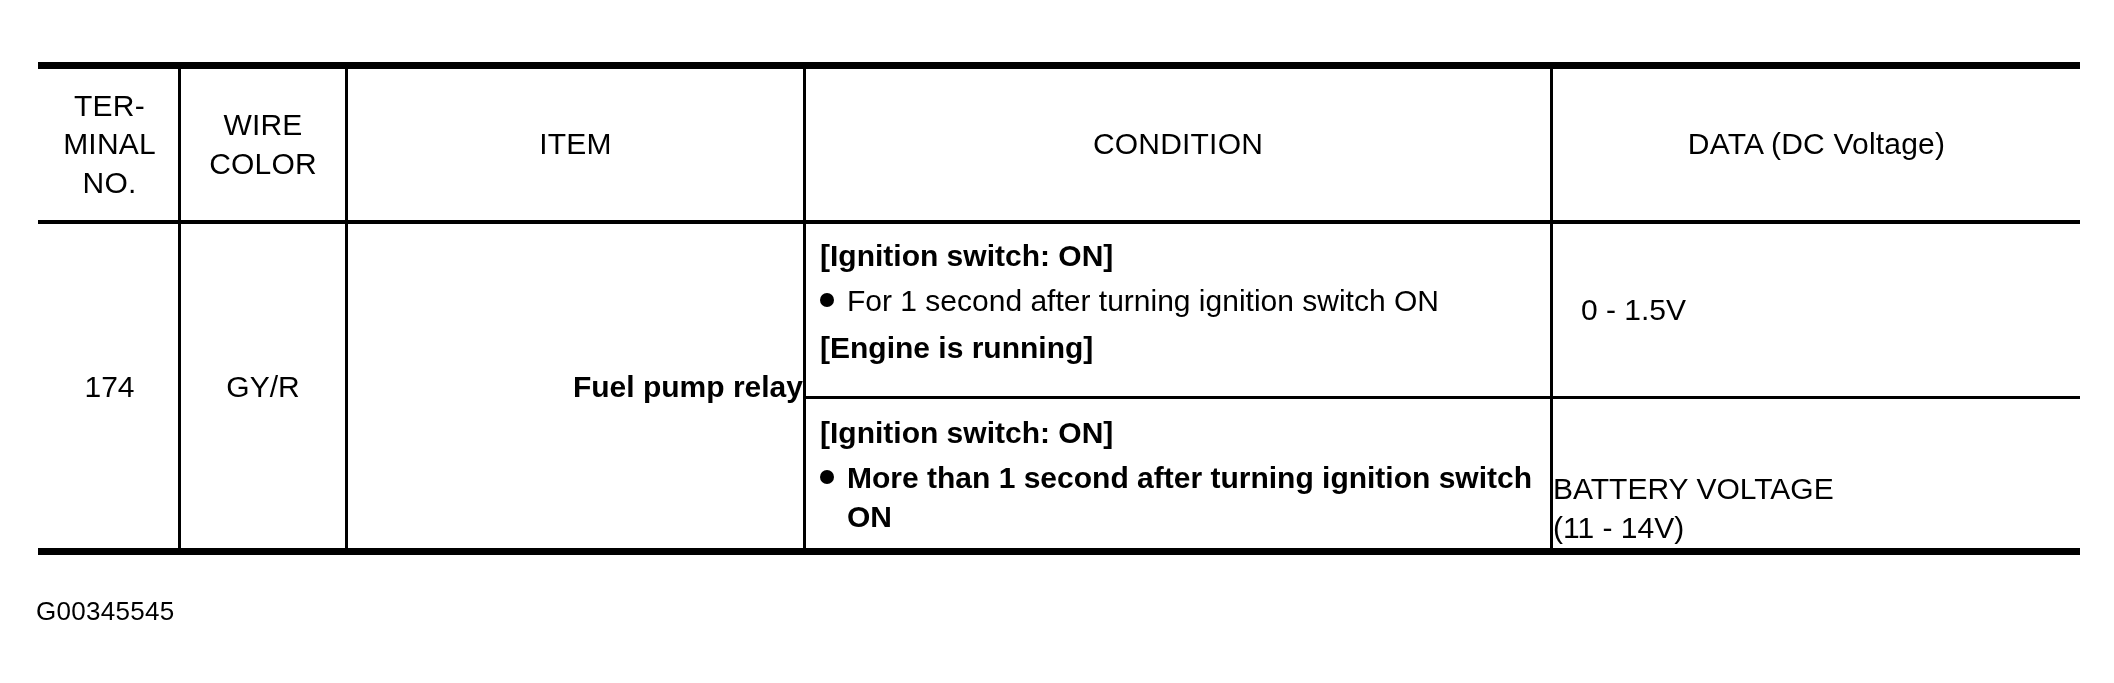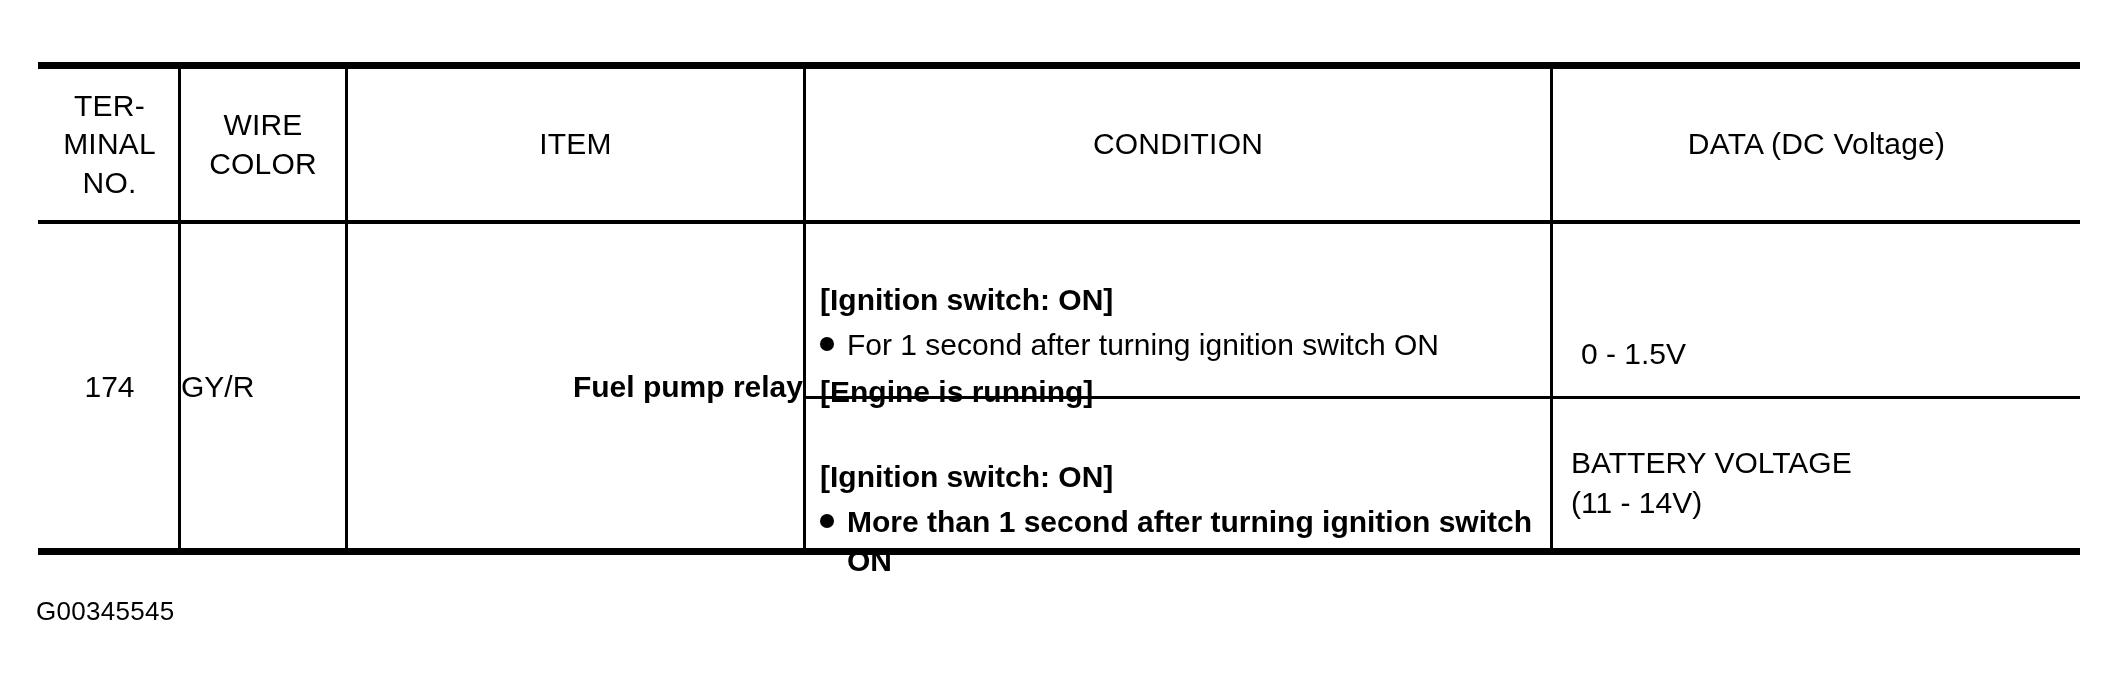--- a/index.html
+++ b/index.html
@@ -102,42 +102,42 @@
     align-items: center;
     font-size: 30px;
     line-height: 1.3;
   }
   .cell-terminal {
     left: 3px; width: 137px;
     justify-content: center;
   }
   .cell-wire {
     left: 143px; width: 164px;
+    justify-content: center;
   }
   .cell-item {
     left: 310px; width: 455px;
     justify-content: flex-end;
     padding-left: 30px;
     box-sizing: border-box;
     font-weight: bold;
   }
 
   
   .subcell {
     position: absolute;
     box-sizing: border-box;
     font-size: 30px;
-    margin-top: 44px;
   }
   .cond-1 { left: 768px;  top: 162px; width: 744px; height: 172px; padding: 14px 10px 0 14px; }
   .cond-2 { left: 768px;  top: 337px; width: 744px; height: 149px; padding: 16px 10px 0 14px; }
   .data-1 { left: 1515px; top: 162px; width: 527px; height: 172px;
             display: flex; align-items: center; padding-left: 28px; }
   .data-2 { left: 1515px; top: 337px; width: 527px; height: 149px;
-            display: flex; align-items: flex-start; padding-left: 18px; }
+            display: flex; align-items: flex-end; }
 
   .cond-head {
     font-weight: bold;
     font-size: 30px;
     line-height: 1.18;
     margin-bottom: 9px;
     white-space: nowrap;
   }
   .cond-bullet {
     display: flex;

